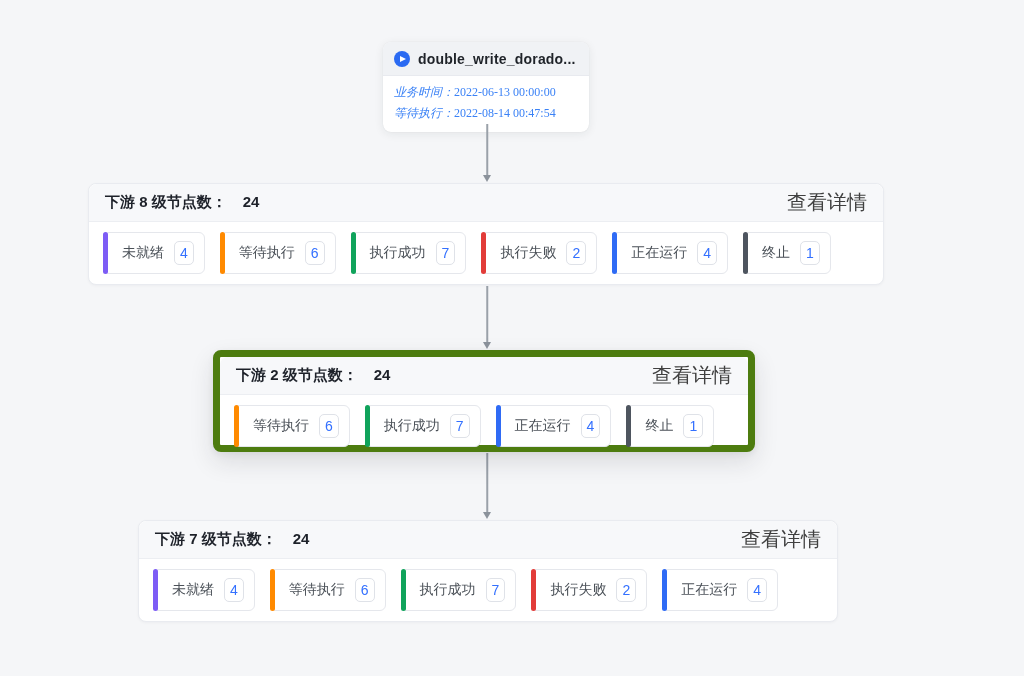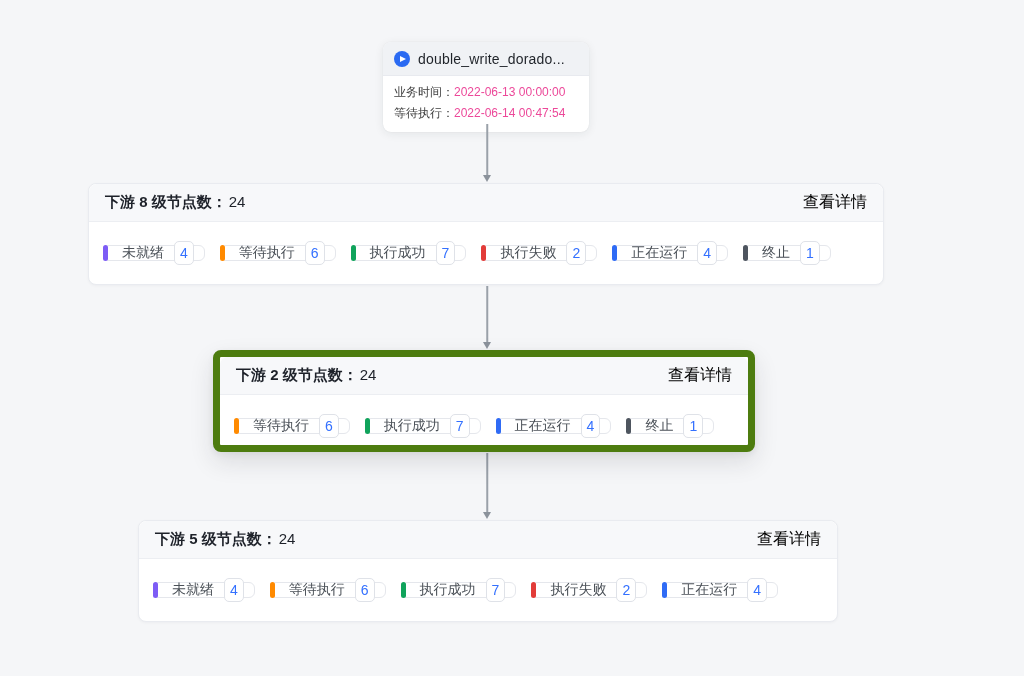--- a/index.html
+++ b/index.html
@@ -28,27 +28,27 @@
     background: #2a6af2; flex: 0 0 16px;
     display: flex; align-items: center; justify-content: center;
   }
   .play-icon::after {
     content: ""; display: block; margin-left: 2px;
     border-left: 6px solid #ffffff;
     border-top: 3.5px solid transparent;
     border-bottom: 3.5px solid transparent;
   }
   .root-card-title {
-    font-size: 14px; font-weight: 400; color: #1f2329; letter-spacing: 0.2px;
+    font-size: 14px; font-weight: 700; color: #1f2329; letter-spacing: 0.2px;
     white-space: nowrap; overflow: hidden;
   }
   .root-card-body { padding: 6px 11px 8px 11px; }
   .info-row { font-size: 12px; line-height: 21px; color: #757b83; white-space: nowrap; }
-  .info-row .info-label { color: #404040; }
-  .info-row .info-value { color: #ec4899; }
+  .info-row .info-label { color: #3b82f6; font-style: italic; }
+  .info-row .info-value { color: #3b82f6; font-family: Liberation Serif, serif; }
 
   
   .arrow { position: absolute; width: 10px; transform: translateX(-50%); }
   .arrow .shaft {
     position: absolute; left: 50%; top: 0; bottom: 6px;
     width: 1.5px; transform: translateX(-50%); background: #9aa1a9;
   }
   .arrow .head {
     position: absolute; left: 50%; bottom: 0; transform: translateX(-50%);
     width: 0; height: 0;
@@ -74,28 +74,28 @@
   #panel-1 { left: 88px;  top: 183px; width: 796px; }
   #panel-2 { left: 213px; top: 350px; width: 542px; }
   #panel-3 { left: 138px; top: 520px; width: 700px; }
 
   .panel-header {
     height: 38px; display: flex; align-items: center; justify-content: space-between;
     background: #f7f8fa; border-bottom: 1px solid #eceef2;
     border-radius: 8px 8px 0 0; padding: 0 16px;
   }
   .panel-title { font-size: 15px; font-weight: 700; color: #1d2129; }
-  .panel-title .panel-count { margin-left: 2px; font-weight: 400; }
-  .details-link { font-size: 16px; color: #000000; cursor: pointer; }
+  .panel-title .panel-count { margin-left: 16px; font-weight: 700; }
+  .details-link { font-size: 20px; color: #404040; cursor: pointer; }
 
   .panel-body {
     height: 62px; display: flex; align-items: center; gap: 15px; padding: 0 14px;
   }
   .status-badge {
-    position: relative; height: 16px; background: #ffffff;
+    position: relative; height: 42px; background: #ffffff;
     border: 1px solid #e5e7ec; border-radius: 6px;
     display: flex; align-items: center; gap: 10px;
     padding: 0 10px 0 18px; cursor: pointer;
   }
   .status-bar {
     position: absolute; left: -1px; top: -1px; bottom: -1px; width: 5px;
     border-radius: 3px;
   }
   .status-label { font-size: 14px; color: #4b5158; white-space: nowrap; }
   .status-count {
@@ -112,21 +112,21 @@
   <div class="root-card">
     <div class="root-card-header">
       <span class="play-icon"></span>
       <span class="root-card-title">double_write_dorado...</span>
     </div>
     <div class="root-card-body">
       <div class="info-row">
         <span class="info-label">业务时间：</span><span class="info-value">2022-06-13 00:00:00</span>
       </div>
       <div class="info-row">
-        <span class="info-label">等待执行：</span><span class="info-value">2022-06-14 00:47:54</span>
+        <span class="info-label">等待执行：</span><span class="info-value">2022-08-14 00:47:54</span>
       </div>
     </div>
   </div>
 
   <div class="arrow" id="arrow-1">
     <div class="shaft"></div>
     <div class="head"></div>
   </div>
   <div class="arrow" id="arrow-2">
     <div class="shaft"></div>
@@ -205,21 +205,21 @@
         <span class="status-bar" style="background: rgb(78, 85, 95);"></span>
         <span class="status-label">终止</span>
         <span class="status-count">1</span>
       </div>
     </div>
   </div>
 
   <div class="panel" id="panel-3">
     <div class="panel-header">
       <div class="panel-title">
-        <span>下游 5 级节点数：</span><span class="panel-count">24</span>
+        <span>下游 7 级节点数：</span><span class="panel-count">24</span>
       </div>
       <span class="details-link">查看详情</span>
     </div>
     <div class="panel-body">
       <div class="status-badge">
         <span class="status-bar" style="background: rgb(125, 92, 245);"></span>
         <span class="status-label">未就绪</span>
         <span class="status-count">4</span>
       </div>
       <div class="status-badge">

